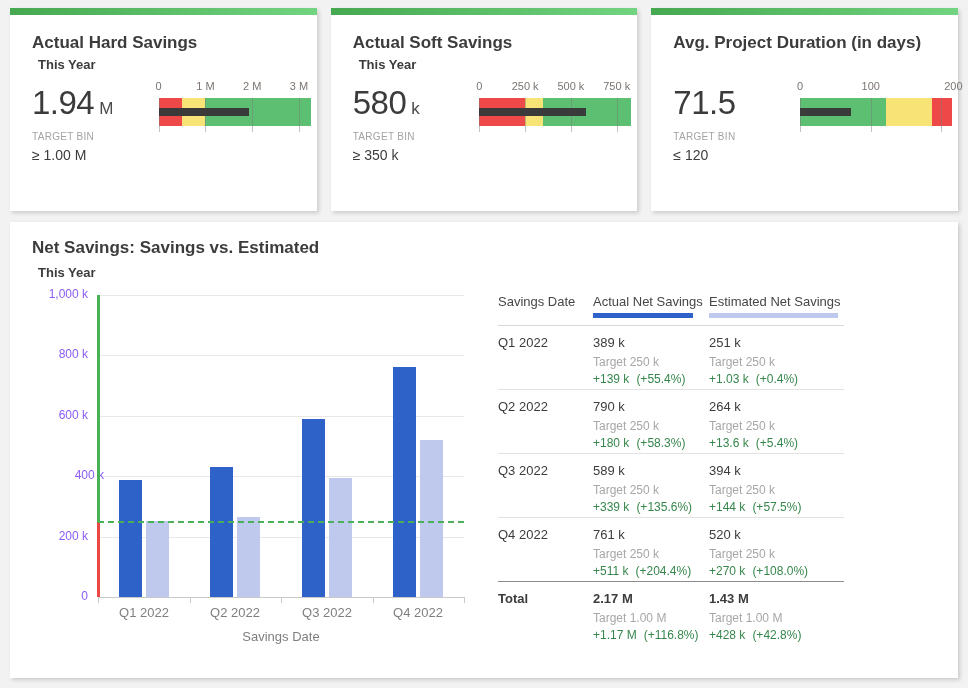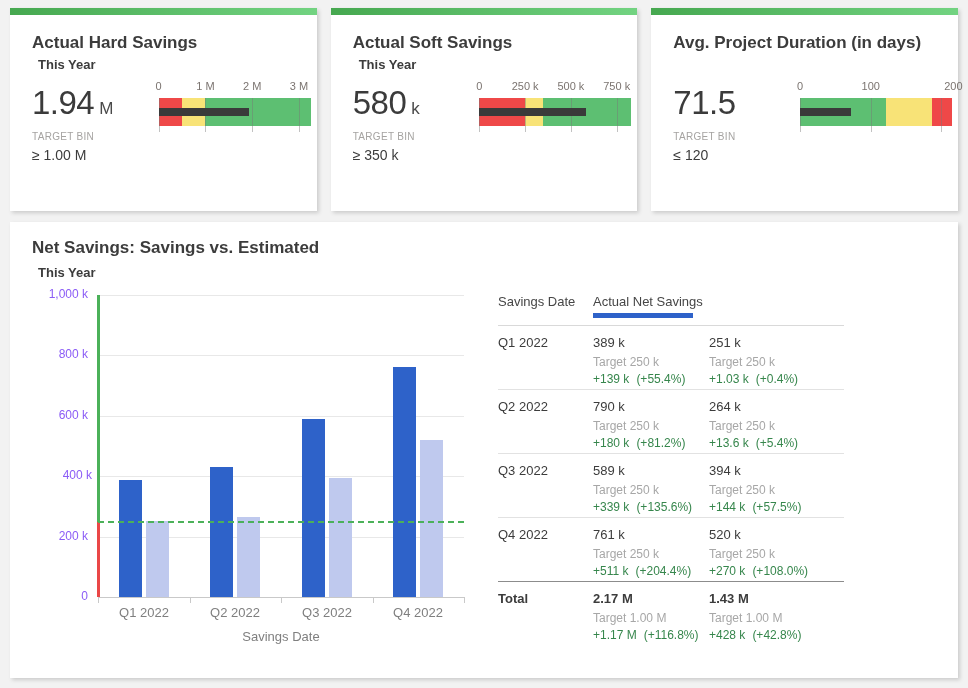--- a/index.html
+++ b/index.html
@@ -159,21 +159,21 @@
 </div>
 
 <div class="card main-panel">
   <div class="panel-title">Net Savings: Savings vs. Estimated</div>
   <div class="panel-subtitle">This Year</div>
   <div class="chart" id="chart">
       <div class="y-label" style="left: 0px; width: 78px; top: 367px;">0</div>
       <div class="gridline" style="left: 88px; width: 366px; top: 315px;"></div>
       <div class="y-label" style="left: 0px; width: 78px; top: 307px;">200 k</div>
       <div class="gridline" style="left: 88px; width: 366px; top: 254px;"></div>
-      <div class="y-label" style="left: 4px; width: 78px; top: 246px;">400 k</div>
+      <div class="y-label" style="left: 16px; width: 78px; top: 246px;">400 k</div>
       <div class="gridline" style="left: 88px; width: 366px; top: 194px;"></div>
       <div class="y-label" style="left: 0px; width: 78px; top: 186px;">600 k</div>
       <div class="gridline" style="left: 88px; width: 366px; top: 133px;"></div>
       <div class="y-label" style="left: 0px; width: 78px; top: 125px;">800 k</div>
       <div class="gridline" style="left: 88px; width: 366px; top: 73px;"></div>
       <div class="y-label" style="left: 0px; width: 78px; top: 65px;">1,000 k</div>
       <div class="yaxis-seg" style="left: 87px; top: 73px; height: 226.5px; background: rgb(75, 177, 89);"></div>
       <div class="yaxis-seg" style="left: 87px; top: 299.5px; height: 75.5px; background: rgb(234, 71, 71);"></div>
       <div class="bar" style="left: 109px; width: 23px; top: 258px; height: 117px; background: rgb(46, 98, 201);"></div>
       <div class="bar" style="left: 136px; width: 23px; top: 299px; height: 76px; background: rgb(191, 201, 238);"></div>
@@ -193,40 +193,41 @@
       <div class="x-tick" style="left: 180px; top: 375px;"></div>
       <div class="x-tick" style="left: 271px; top: 375px;"></div>
       <div class="x-tick" style="left: 363px; top: 375px;"></div>
       <div class="x-tick" style="left: 454px; top: 375px;"></div>
       <div class="x-axis-title" style="left: 88px; width: 366px; top: 407px;">Savings Date</div>
     </div>
   <div class="table" id="table">
       <div class="t-head">
         <div class="t-hcell"><span>Savings Date</span></div>
         <div class="t-hcell metric"><span>Actual Net Savings</span><div class="t-underline" style="background: rgb(46, 98, 201);"></div></div>
+        <div class="t-hcell metric"><span>Estimated Net Savings</span><div class="t-underline" style="background: rgb(191, 201, 238);"></div></div>
       </div>
       <div class="t-row">
         <div class="t-label">Q1 2022</div>
         <div class="t-cell">
           <div class="t-val">389 k</div>
           <div class="t-target">Target 250 k</div>
           <div class="t-delta"><span class="abs">+139 k</span><span class="pct">(+55.4%)</span></div>
         </div>
         <div class="t-cell">
           <div class="t-val">251 k</div>
           <div class="t-target">Target 250 k</div>
           <div class="t-delta"><span class="abs">+1.03 k</span><span class="pct">(+0.4%)</span></div>
         </div>
       </div>
       <div class="t-row">
         <div class="t-label">Q2 2022</div>
         <div class="t-cell">
           <div class="t-val">790 k</div>
           <div class="t-target">Target 250 k</div>
-          <div class="t-delta"><span class="abs">+180 k</span><span class="pct">(+81.2%)</span></div>
+          <div class="t-delta"><span class="abs">+180 k</span><span class="pct">(+58.3%)</span></div>
         </div>
         <div class="t-cell">
           <div class="t-val">264 k</div>
           <div class="t-target">Target 250 k</div>
           <div class="t-delta"><span class="abs">+13.6 k</span><span class="pct">(+5.4%)</span></div>
         </div>
       </div>
       <div class="t-row">
         <div class="t-label">Q3 2022</div>
         <div class="t-cell">

